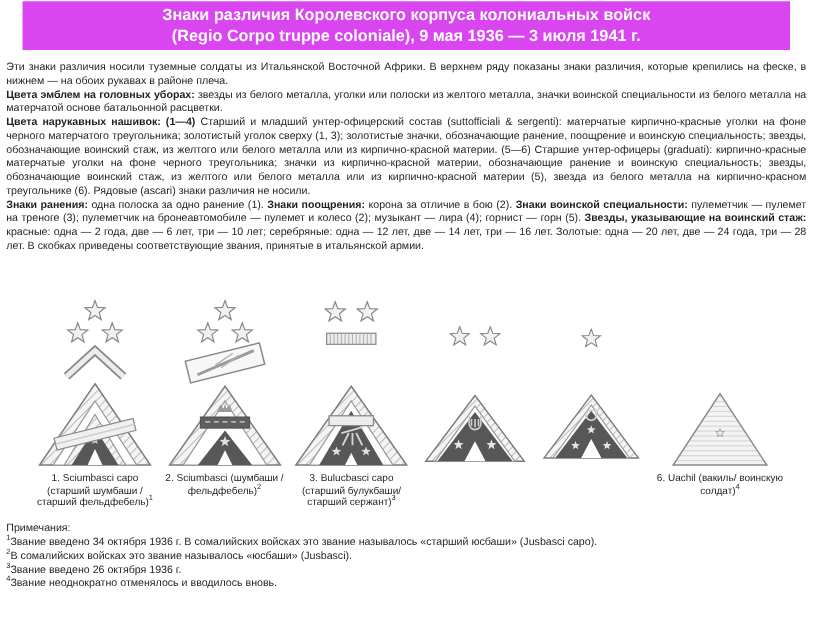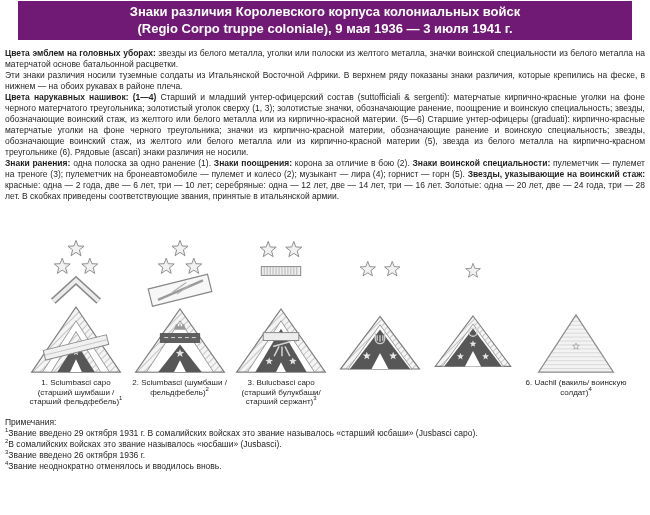--- a/index.html
+++ b/index.html
@@ -1,18 +1,18 @@
 <!DOCTYPE html>
 <html><head>
 <meta charset="utf-8">
 <style>
   html,body{margin:0;padding:0;background:#fff;}
   body{width:650px;height:515px;font-family:"Liberation Sans",sans-serif;color:#1f1f1f;overflow:hidden;}
   .page{position:relative;width:650px;height:515px;background:#fff;}
-  .header{margin:1px 18px 0 18px;background:#701a75;color:#fff;text-align:center;
+  .header{margin:1px 18px 0 18px;background:#d946ef;color:#fff;text-align:center;
           font-weight:bold;font-size:13px;line-height:17px;padding:2px 4px 3px 4px;}
   .bodytext{padding:8px 5px 0 5px;font-size:8.5px;line-height:11px;text-align:justify;min-height:196px;box-sizing:border-box;}
   .bodytext p{margin:0;}
   .b{font-weight:bold;}
   .i{}
   .figures{display:flex;justify-content:space-between;padding:2px 18px 0 24px;}
   .fig{text-align:center;}
   .fig:nth-child(1){width:104px;}
   .fig:nth-child(2){width:100px;}
   .fig:nth-child(3){width:100px;}
@@ -46,22 +46,22 @@
 </svg>
 
 <div class="page">
 
   <div class="header">
     <div>Знаки различия Королевского корпуса колониальных войск</div>
     <div>(Regio Corpo truppe coloniale), 9 мая 1936 — 3 июля 1941 г.</div>
   </div>
 
   <div class="bodytext">
+    <p><span>Эти знаки различия носили туземные солдаты из Итальянской Восточной Африки. В верхнем ряду показаны знаки различия, которые крепились на феске, в нижнем — на обоих рукавах в районе плеча.</span></p>
     <p><span class="b">Цвета эмблем на головных уборах:</span><span> звезды из белого металла, уголки или полоски из желтого металла, значки воинской специальности из белого металла на матерчатой основе батальонной расцветки.</span></p>
-    <p><span>Эти знаки различия носили туземные солдаты из Итальянской Восточной Африки. В верхнем ряду показаны знаки различия, которые крепились на феске, в нижнем — на обоих рукавах в районе плеча.</span></p>
     <p><span class="b">Цвета нарукавных нашивок: (1—4)</span><span> Старший и младший унтер-офицерский состав </span><span class="i">(suttofficiali &amp; sergenti)</span><span>: матерчатые кирпично-красные уголки на фоне черного матерчатого треугольника; золотистый уголок сверху (1, 3); золотистые значки, обозначающие ранение, поощрение и воинскую специальность; звезды, обозначающие воинский стаж, из желтого или белого металла или из кирпично-красной материи. (5—6) Старшие унтер-офицеры </span><span class="i">(graduati)</span><span>: кирпично-красные матерчатые уголки на фоне черного треугольника; значки из кирпично-красной материи, обозначающие ранение и воинскую специальность; звезды, обозначающие воинский стаж, из желтого или белого металла или из кирпично-красной материи (5), звезда из белого металла на кирпично-красном треугольнике (6). Рядовые </span><span class="i">(ascari)</span><span> знаки различия не носили.</span></p>
     <p><span class="b">Знаки ранения:</span><span> одна полоска за одно ранение (1). </span><span class="b">Знаки поощрения:</span><span> корона за отличие в бою (2). </span><span class="b">Знаки воинской специальности:</span><span> пулеметчик — пулемет на треноге (3); пулеметчик на бронеавтомобиле — пулемет и колесо (2); музыкант — лира (4); горнист — горн (5). </span><span class="b">Звезды, указывающие на воинский стаж:</span><span> красные: одна — 2 года, две — 6 лет, три — 10 лет; серебряные: одна — 12 лет, две — 14 лет, три — 16 лет. Золотые: одна — 20 лет, две — 24 года, три — 28 лет. В скобках приведены соответствующие звания, принятые в итальянской армии.</span></p>
   </div>
 
   <div class="figures">
 
     <div class="fig">
       <svg width="100" height="138" viewBox="0 0 100 140">
         <use href="#st" x="40.5" y="1.5" width="19" height="19" fill="#f1f1f1" stroke="#878787" stroke-width="1"></use>
         <use href="#st" x="26.5" y="19.5" width="19" height="19" fill="#f1f1f1" stroke="#878787" stroke-width="1"></use>
@@ -190,19 +190,19 @@
       <div class="caption">
         <span class="i"><span>6.</span> <span>Uachil</span></span>
         <span>(вакиль/ воинскую солдат)</span><sup>4</sup>
       </div>
     </div>
 
   </div>
 
   <div class="footnotes">
     <div>Примечания:</div>
-    <div class="fn"><sup>1</sup><span>Звание введено 29 октября 1931 г. В сомалийских войсках это звание называлось «старший юсбаши» </span><span class="i">(Jusbasci capo)</span><span>.</span></div>
+    <div class="fn"><sup>1</sup><span>Звание введено 34 октября 1936 г. В сомалийских войсках это звание называлось «старший юсбаши» </span><span class="i">(Jusbasci capo)</span><span>.</span></div>
     <div class="fn"><sup>2</sup><span>В сомалийских войсках это звание называлось «юсбаши» </span><span class="i">(Jusbasci)</span><span>.</span></div>
     <div class="fn"><sup>3</sup><span>Звание введено 26 октября 1936 г.</span><span class="i"></span><span></span></div>
     <div class="fn"><sup>4</sup><span>Звание неоднократно отменялось и вводилось вновь.</span><span class="i"></span><span></span></div>
   </div>
 
 </div>
 
 </body></html>

